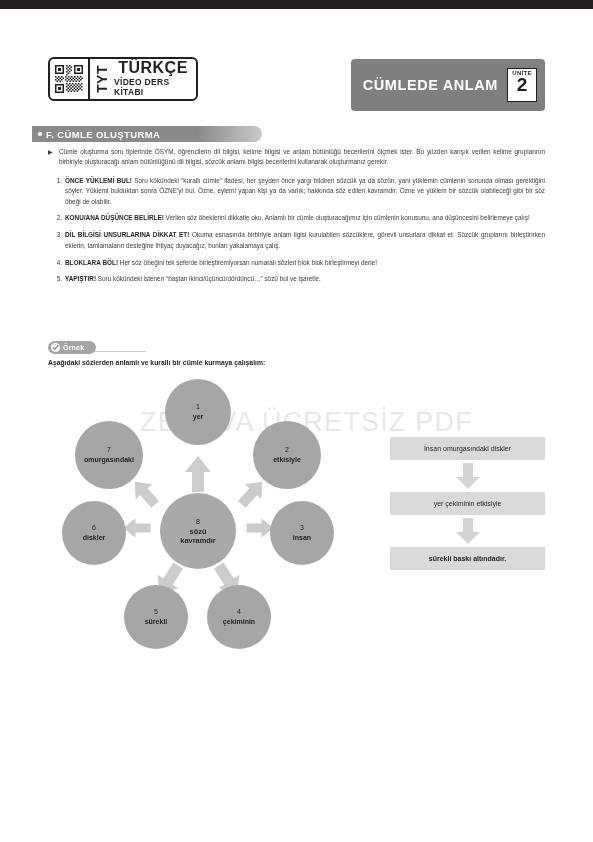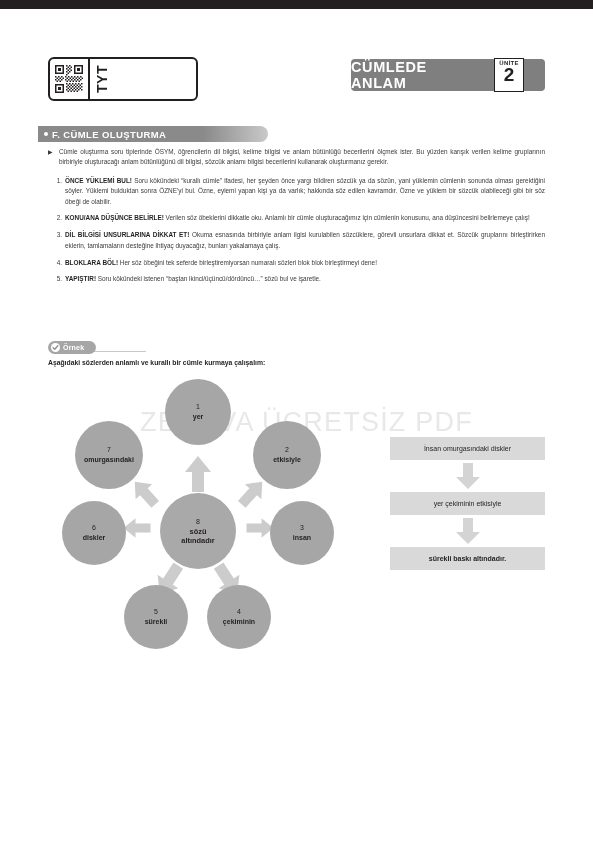--- a/index.html
+++ b/index.html
@@ -94,27 +94,27 @@
     font-weight: bold;
     letter-spacing: 0.3px;
     line-height: 1.2;
   }
 
   
   .unit-header {
     position: absolute;
     right: 0; top: 2px;
     width: 194px;
-    height: 32px;
+    height: 52px;
     background: #7f7f7f;
     border-radius: 4px 4px 4px 4px;
     display: flex;
     align-items: center;
     justify-content: flex-end;
-    padding-right: 21px;
+    padding-right: 8px;
   }
   .unit-title {
     color: #ffffff;
     font-size: 14.5px;
     font-weight: bold;
     letter-spacing: 0.6px;
     margin-right: 9px;
   }
   .unit-box {
     width: 30px;
@@ -135,21 +135,21 @@
   }
   .unit-box-num {
     font-size: 19px;
     font-weight: bold;
     line-height: 0.95;
   }
 
   
   .section-bar {
     position: absolute;
-    top: 117px; left: 38px;
+    top: 117px; left: 32px;
     width: 230px;
     height: 16px;
     background: linear-gradient(to right, #8a8a8a 72%, #c9c9c9 100%);
     border-radius: 0 8px 8px 0;
     display: flex;
     align-items: center;
     padding-left: 6px;
   }
   .section-dot {
     width: 4px; height: 4px;
@@ -495,20 +495,24 @@
             <rect x="13.5" y="26.5" width="1.5" height="1.5"></rect>
               <rect x="16.5" y="26.5" width="1.5" height="1.5"></rect>
               <rect x="19.5" y="26.5" width="1.5" height="1.5"></rect>
             <rect x="22.5" y="26.5" width="1.5" height="1.5"></rect>
           </g>
         </svg>
       </div>
       <div class="tyt-vertical">
         <span>TYT</span>
       </div>
+      <div class="brand-text">
+        <div class="brand-title">TÜRKÇE</div>
+        <div class="brand-sub">VİDEO DERS KİTABI</div>
+      </div>
     </div>
 
     <div class="unit-header">
       <div class="unit-title">CÜMLEDE ANLAM</div>
       <div class="unit-box">
         <div class="unit-box-label">ÜNİTE</div>
         <div class="unit-box-num">2</div>
       </div>
     </div>
   </div>
@@ -620,21 +624,21 @@
     </div>
 
     <div class="node" style="left:205px; top:50px; width:68px; height:68px;">
       <span class="node-num">2</span>
       <span class="node-text">etkisiyle</span>
     </div>
 
     <div class="node center" style="left:112px; top:122px; width:76px; height:76px;">
       <span class="node-num">8</span>
       <span class="node-text">sözü</span>
-      <span class="node-text">altındadır</span>
+      <span class="node-text">kavramdır</span>
     </div>
 
     <div class="node" style="left:14px; top:130px; width:64px; height:64px;">
       <span class="node-num">6</span>
       <span class="node-text">diskler</span>
     </div>
 
     <div class="node" style="left:222px; top:130px; width:64px; height:64px;">
       <span class="node-num">3</span>
       <span class="node-text">insan</span>

